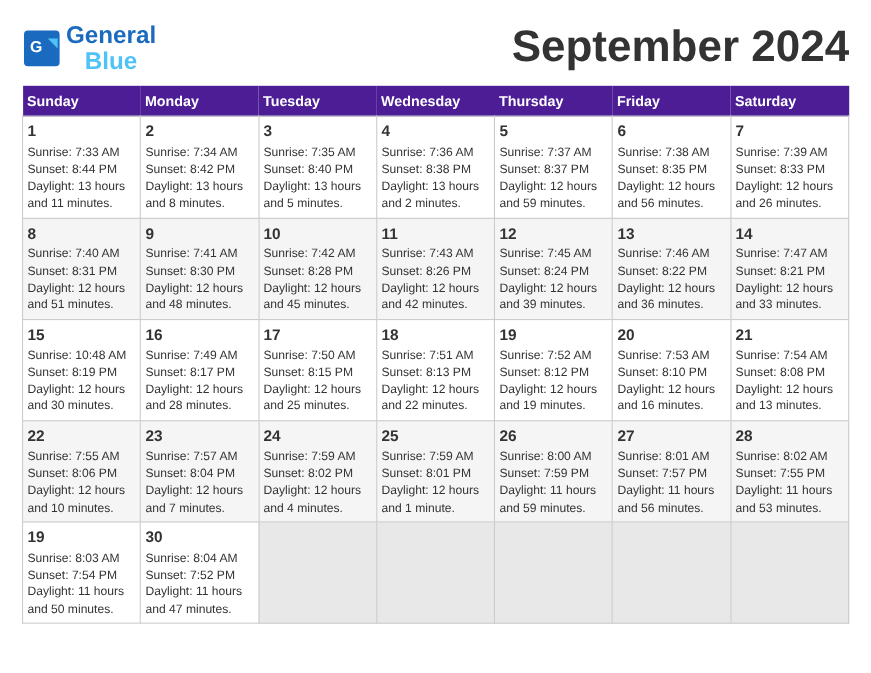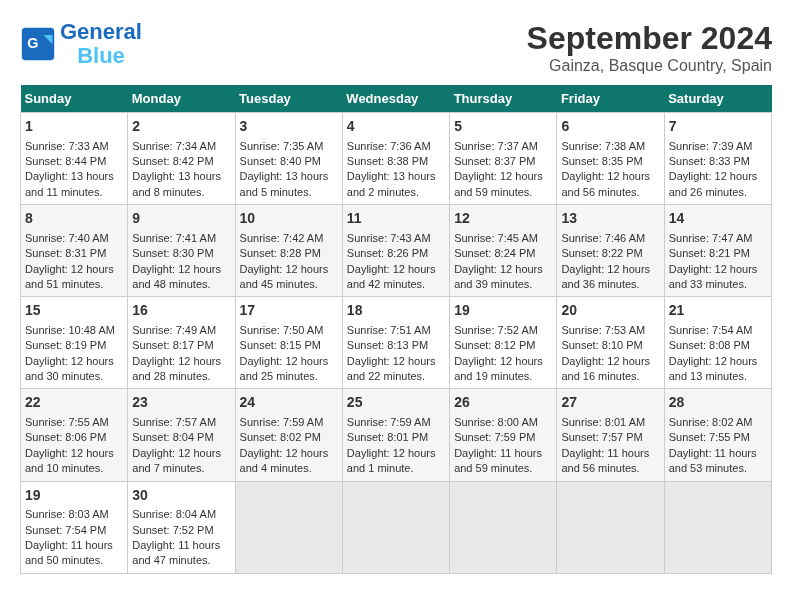--- a/index.html
+++ b/index.html
@@ -31,35 +31,35 @@
     }
     .logo-icon {
       width: 36px;
       height: 36px;
       margin-right: 4px;
     }
     .title-block {
       text-align: right;
     }
     .month-title {
-      font-size: 32px;
+      font-size: 40px;
       font-weight: bold;
       color: #333;
     }
     .subtitle {
       font-size: 16px;
       color: #555;
     }
     table {
       width: 100%;
       border-collapse: collapse;
       font-size: 11px;
     }
     thead th {
-      background-color: #0f766e;
+      background-color: #4c1d95;
       color: white;
       padding: 6px 4px;
       text-align: left;
       font-size: 13px;
       font-weight: bold;
     }
     tbody td {
       border: 1px solid #ccc;
       vertical-align: top;
       padding: 4px;
@@ -94,21 +94,20 @@
       <text x="8" y="24" font-family="Arial" font-size="16" font-weight="bold" fill="white">G</text>
       <polygon points="26,10 36,10 36,20" fill="#4fc3f7"></polygon>
     </svg>
     <div class="logo-text">
       <div><span>General</span></div>
       <div style="color:#4fc3f7;text-align:center;">Blue</div>
     </div>
   </div>
   <div class="title-block">
     <div class="month-title">September 2024</div>
-    <div class="subtitle">Gainza, Basque Country, Spain</div>
   </div>
 </div>
 
 <table>
   <thead>
     <tr>
     <th>Sunday</th>
         <th>Monday</th>
         <th>Tuesday</th>
         <th>Wednesday</th>

